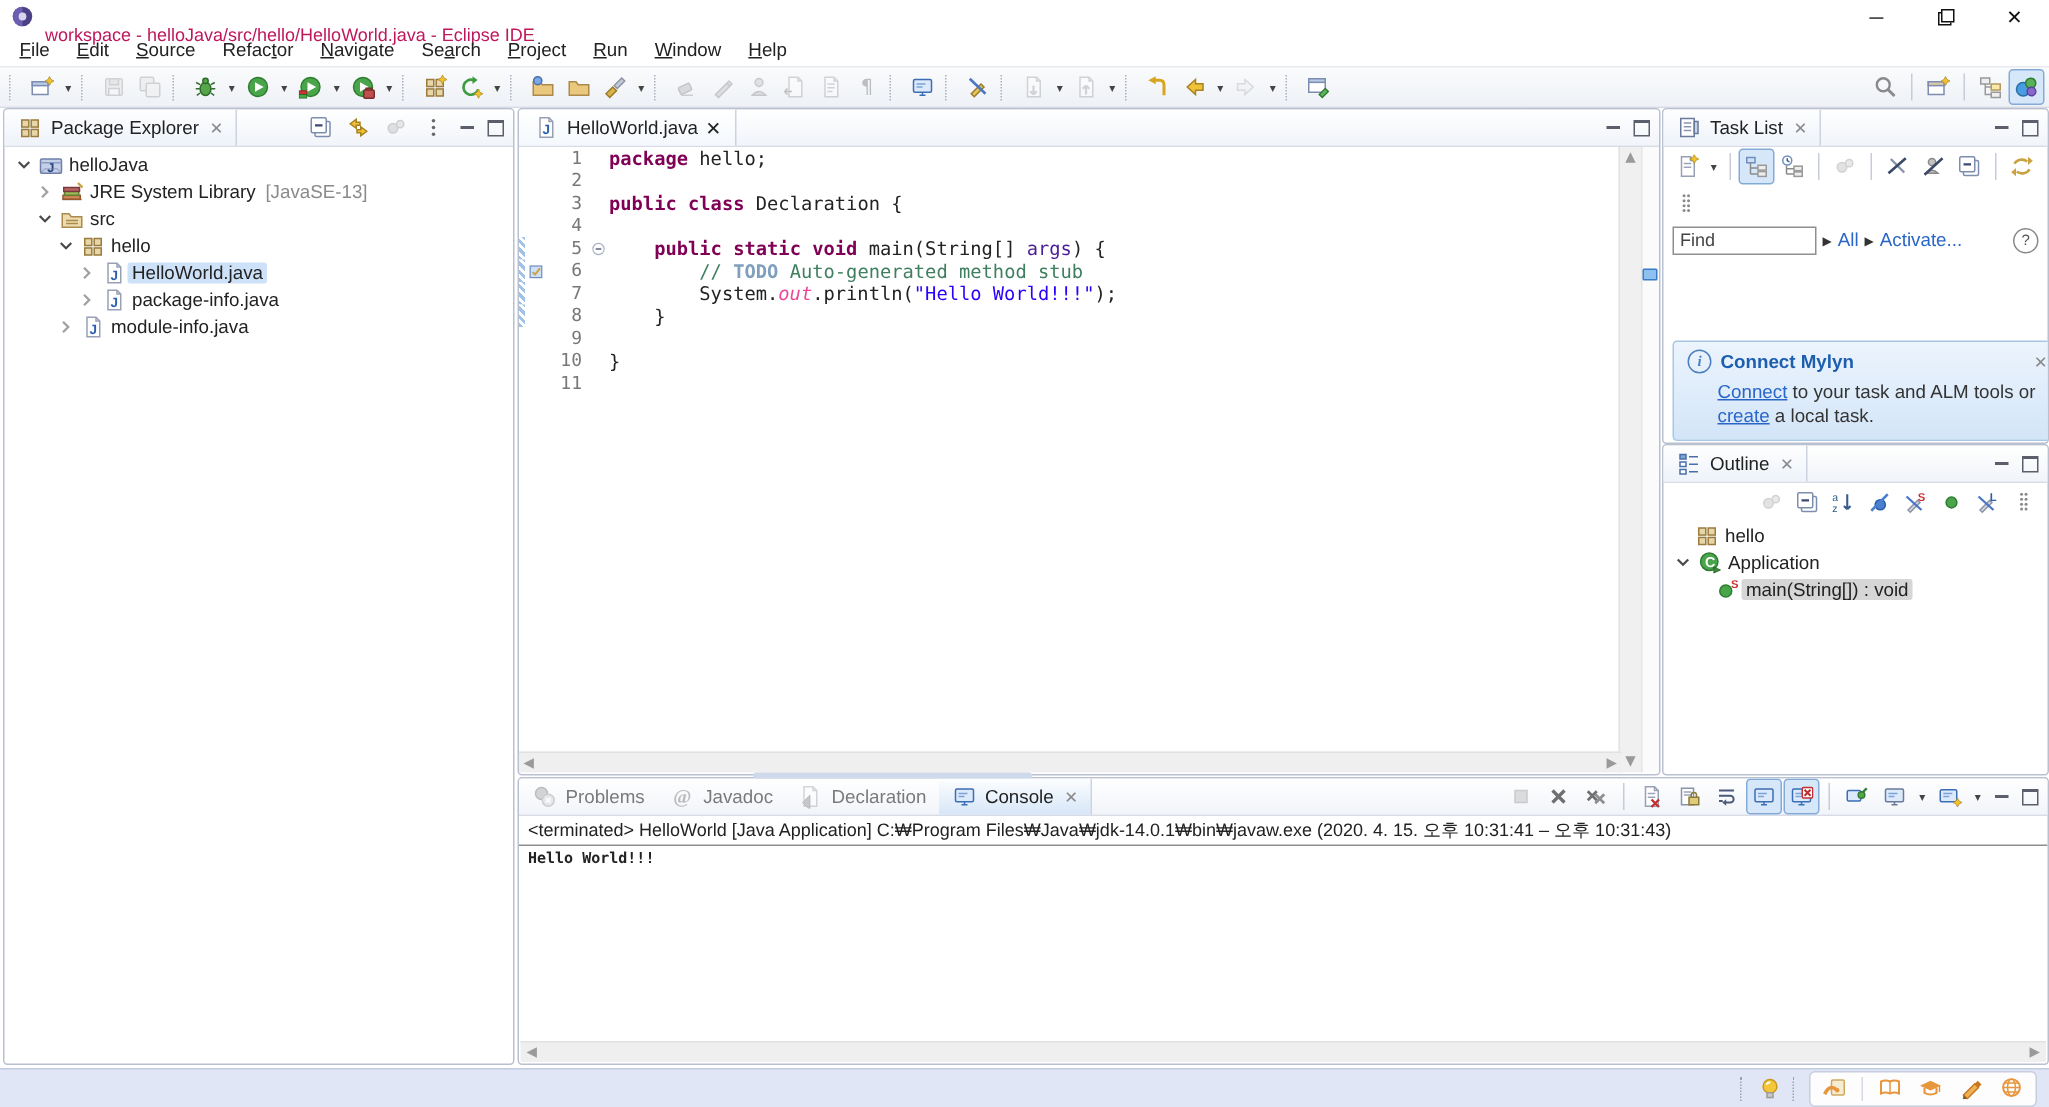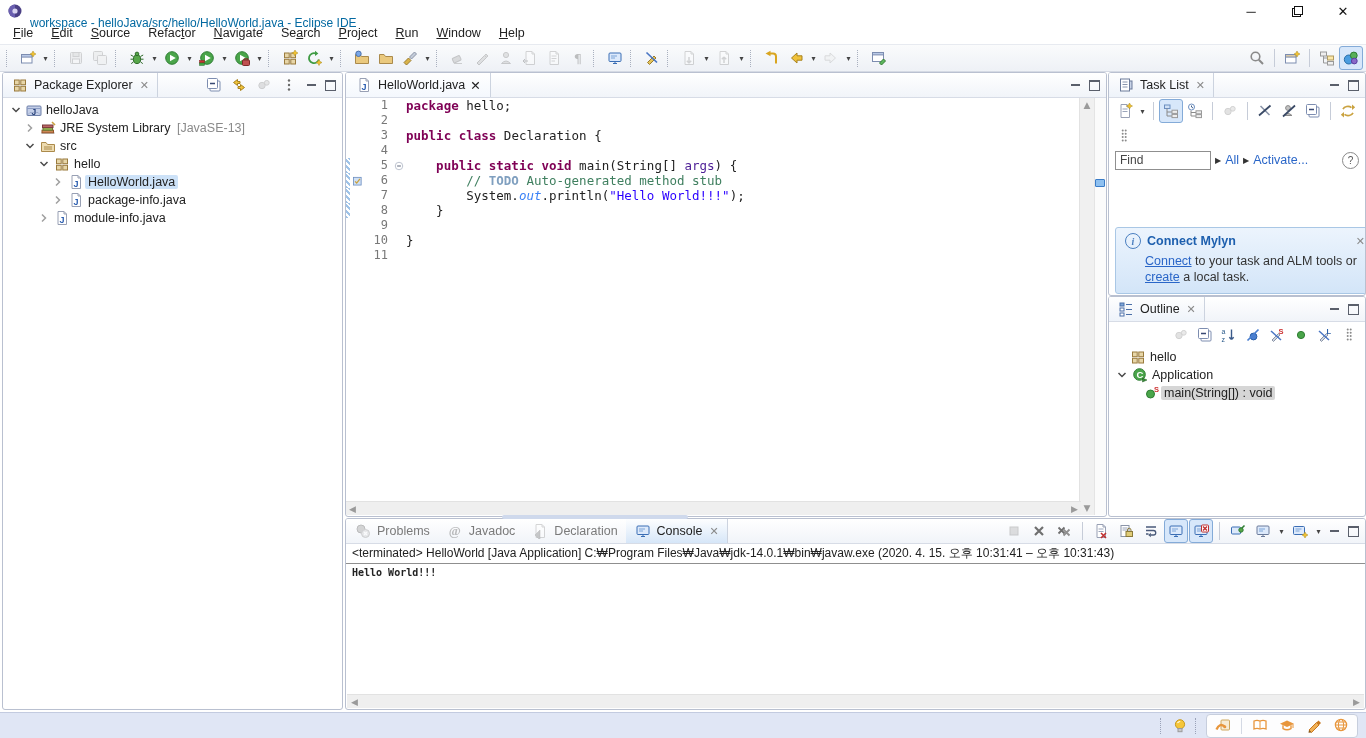--- a/index.html
+++ b/index.html
@@ -4,21 +4,21 @@
 <style>
   html,body{margin:0;padding:0;}
   body{width:1366px;height:738px;overflow:hidden;background:#fff;
        font-family:"Liberation Sans",sans-serif;font-size:12.5px;color:#222;position:relative;}
   .icon{display:inline-flex;width:18px;height:18px;align-items:center;justify-content:center;flex:none;}
   .icon svg{display:block;}
   .dis{filter:grayscale(1);opacity:.42;}
 
   
   .titlebar{height:22px;display:flex;align-items:center;gap:6px;padding-left:6px;background:#fff;}
-  .titlebar .title{font-size:12px;color:#0369a1;margin-top:24px;}
+  .titlebar .title{font-size:12px;color:#be185d;margin-top:24px;}
   .wincontrols{margin-left:auto;display:flex;height:22px;}
   .winbtn{width:46px;display:flex;align-items:center;justify-content:center;color:#111;font-size:13px;}
   .restore-glyph{position:relative;width:10px;height:10px;}
   .restore-glyph span{position:absolute;border:1px solid #111;width:7px;height:7px;background:#fff;}
   .restore-glyph .b{left:0;top:2px;} .restore-glyph .f{left:2px;top:0;}
 
   
   .menubar{height:22px;display:flex;align-items:center;background:#fff;padding-left:4px;}
   .menu-item{padding:2px 9px;}
   .menu-item u{text-decoration:underline;}
@@ -65,21 +65,21 @@
   .cdiff.hatch{background:repeating-linear-gradient(45deg,#9fc3e8 0 2px,#fff 2px 4px);}
   .cmark{width:14px;flex:none;display:flex;align-items:center;justify-content:center;}
   .cnum{width:24px;flex:none;text-align:right;color:#787878;padding-right:4px;font-size:12px;}
   .cfold{width:14px;flex:none;display:flex;align-items:center;justify-content:center;}
   .ctext{flex:1;white-space:pre;}
   .crow.cur .ctext{background:#e9f2fc;}
   .kw{color:#7f0055;font-weight:bold;text-align:right;}
   .cm{color:#3f7f5f;}
   .tag{color:#7f9fbf;font-weight:bold;}
   .str{color:#2a00ff;}
-  .sf{color:#3b82f6;font-style:italic;}
+  .sf{color:#ec4899;font-style:italic;}
   .par{color:#4c1d95;}
   .vscroll{width:14px;background:#f0f0f0;border-left:1px solid #e2e2e2;display:flex;flex-direction:column;align-items:center;justify-content:space-between;padding:2px 0;}
   .overview{width:11px;background:#fbfbfb;border-left:1px solid #e4e4e4;position:relative;}
   .ov-mark{position:absolute;right:1px;top:81px;width:8px;height:6px;background:#8ec0f0;border:1px solid #3a7cc8;border-radius:1px;}
   .hscroll{position:absolute;left:0;right:25px;bottom:0;height:13px;background:#efefef;border-top:1px solid #e2e2e2;
            display:flex;align-items:center;justify-content:space-between;padding:0 3px;color:#9a9a9a;font-size:10px;}
   .arrowglyph{color:#9a9a9a;font-size:9px;font-family:"DejaVu Sans",sans-serif;}
 
   
   .cstatus{height:19px;display:flex;align-items:center;padding-left:6px;border-bottom:1px solid #8f8f8f;font-size:12px;white-space:nowrap;overflow:hidden;font-family:"Liberation Sans","DejaVu Sans",sans-serif;}

